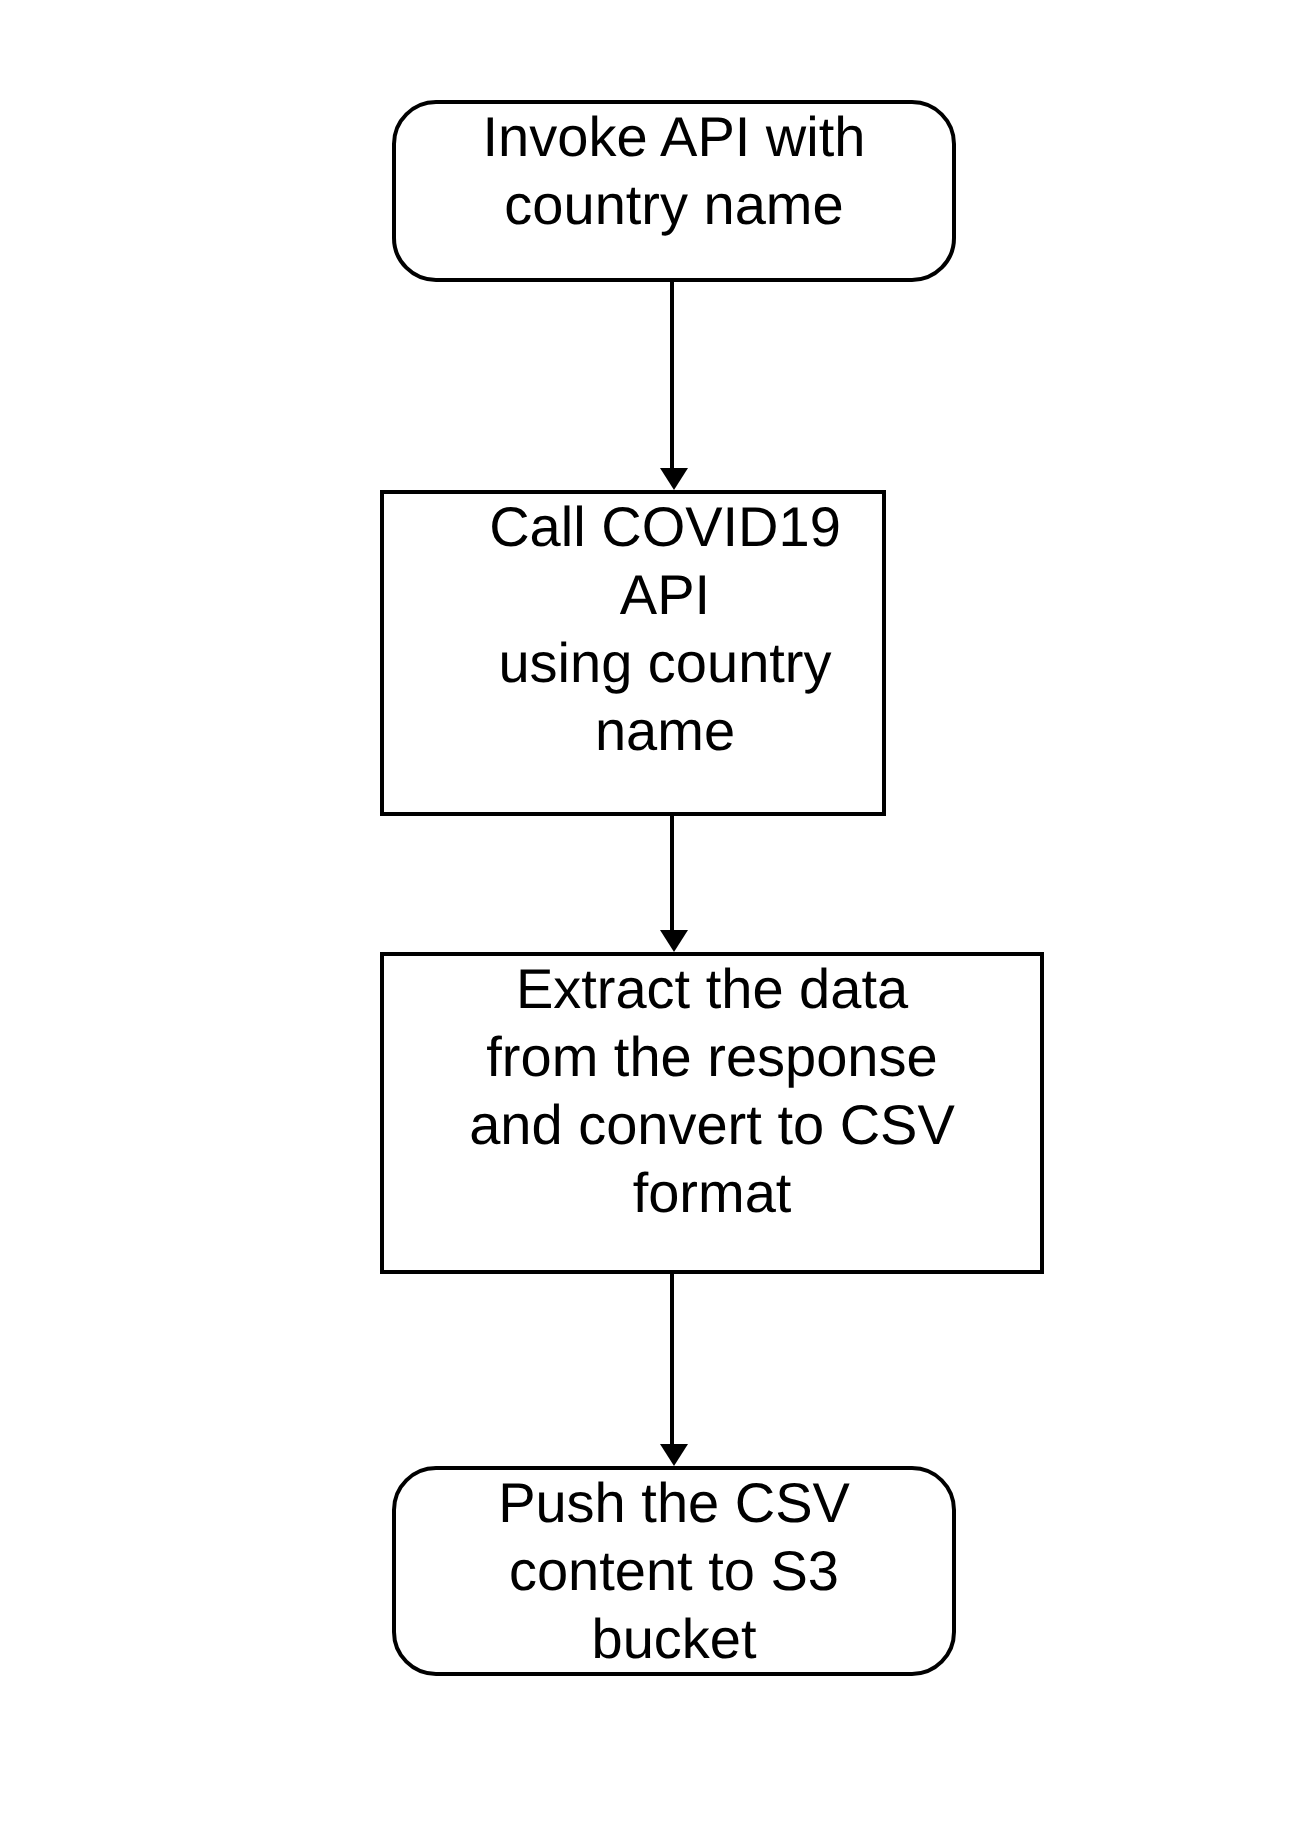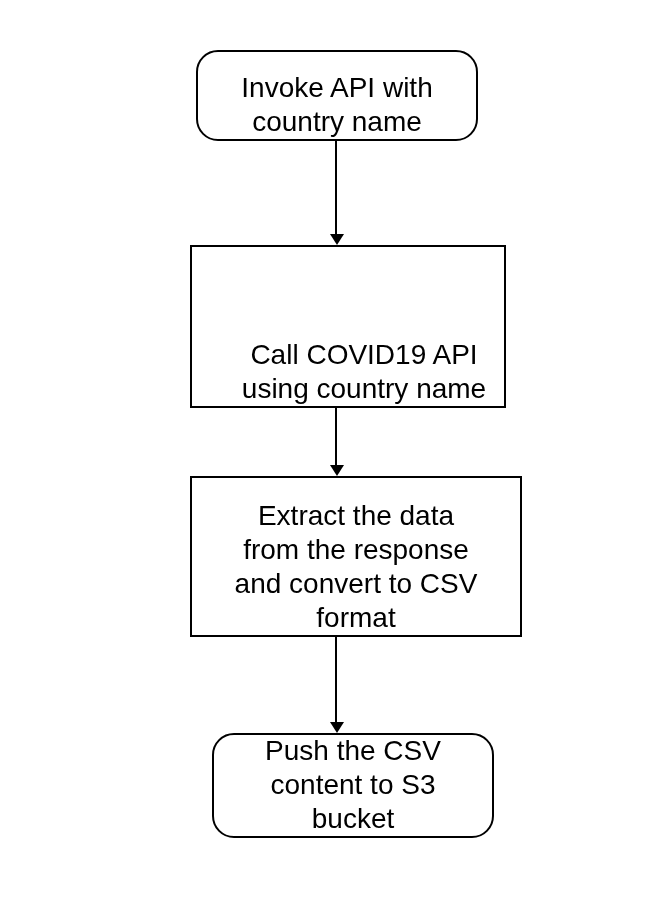--- a/index.html
+++ b/index.html
@@ -15,34 +15,34 @@
     overflow: hidden;
     font-family: "Liberation Sans", sans-serif;
   }
   .node {
     position: absolute;
     box-sizing: border-box;
     border: 2px solid #000000;
     background: #ffffff;
     color: #000000;
     display: flex;
-    align-items: flex-end;
+    align-items: flex-start;
     justify-content: center;
     text-align: center;
     font-size: 28px;
     line-height: 34px;
     white-space: pre-line;
   }
   .node.rounded {
     border-radius: 22px;
   }
   .node1 { left: 196px; top: 50px;  width: 282px; height: 91px;  }
-  .node2 { left: 190px; top: 245px; width: 316px; height: 163px; padding-left: 32px; }
+  .node2 { left: 190px; top: 245px; width: 253px; height: 163px; padding-left: 32px; }
   .node3 { left: 190px; top: 476px; width: 332px; height: 161px; }
-  .node4 { left: 212px; top: 733px; width: 282px; height: 105px; }
+  .node4 { left: 196px; top: 733px; width: 282px; height: 105px; }
 
   .arrow-line {
     position: absolute;
     left: 335px;
     width: 2px;
     background: #000000;
   }
   .arrow-head {
     position: absolute;
     left: 330px;

